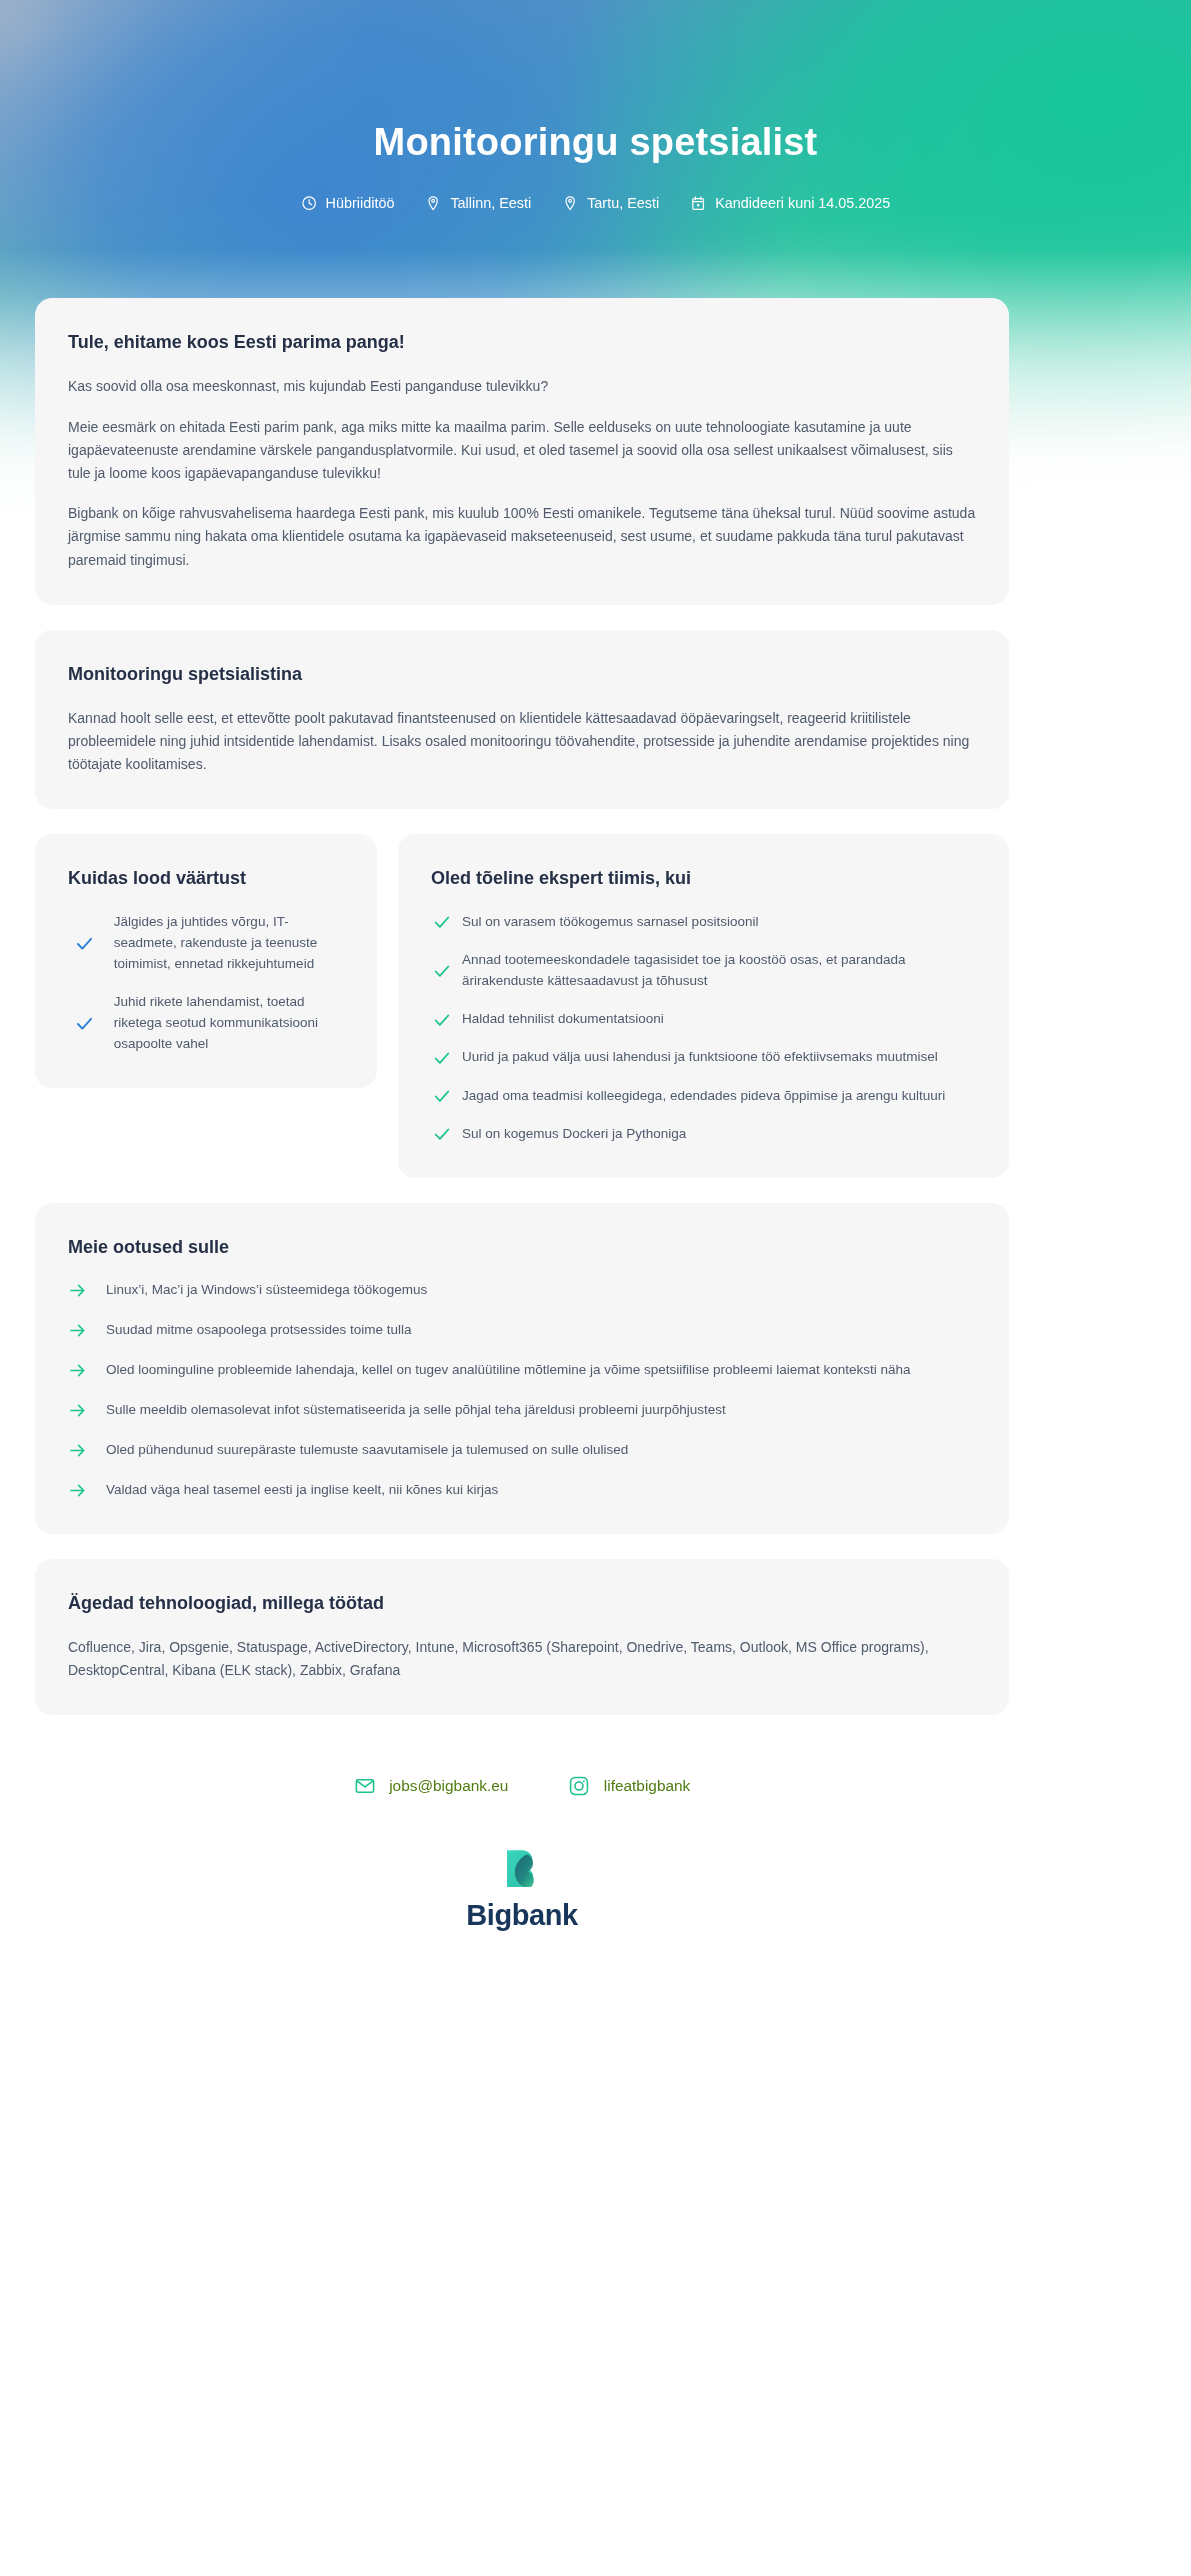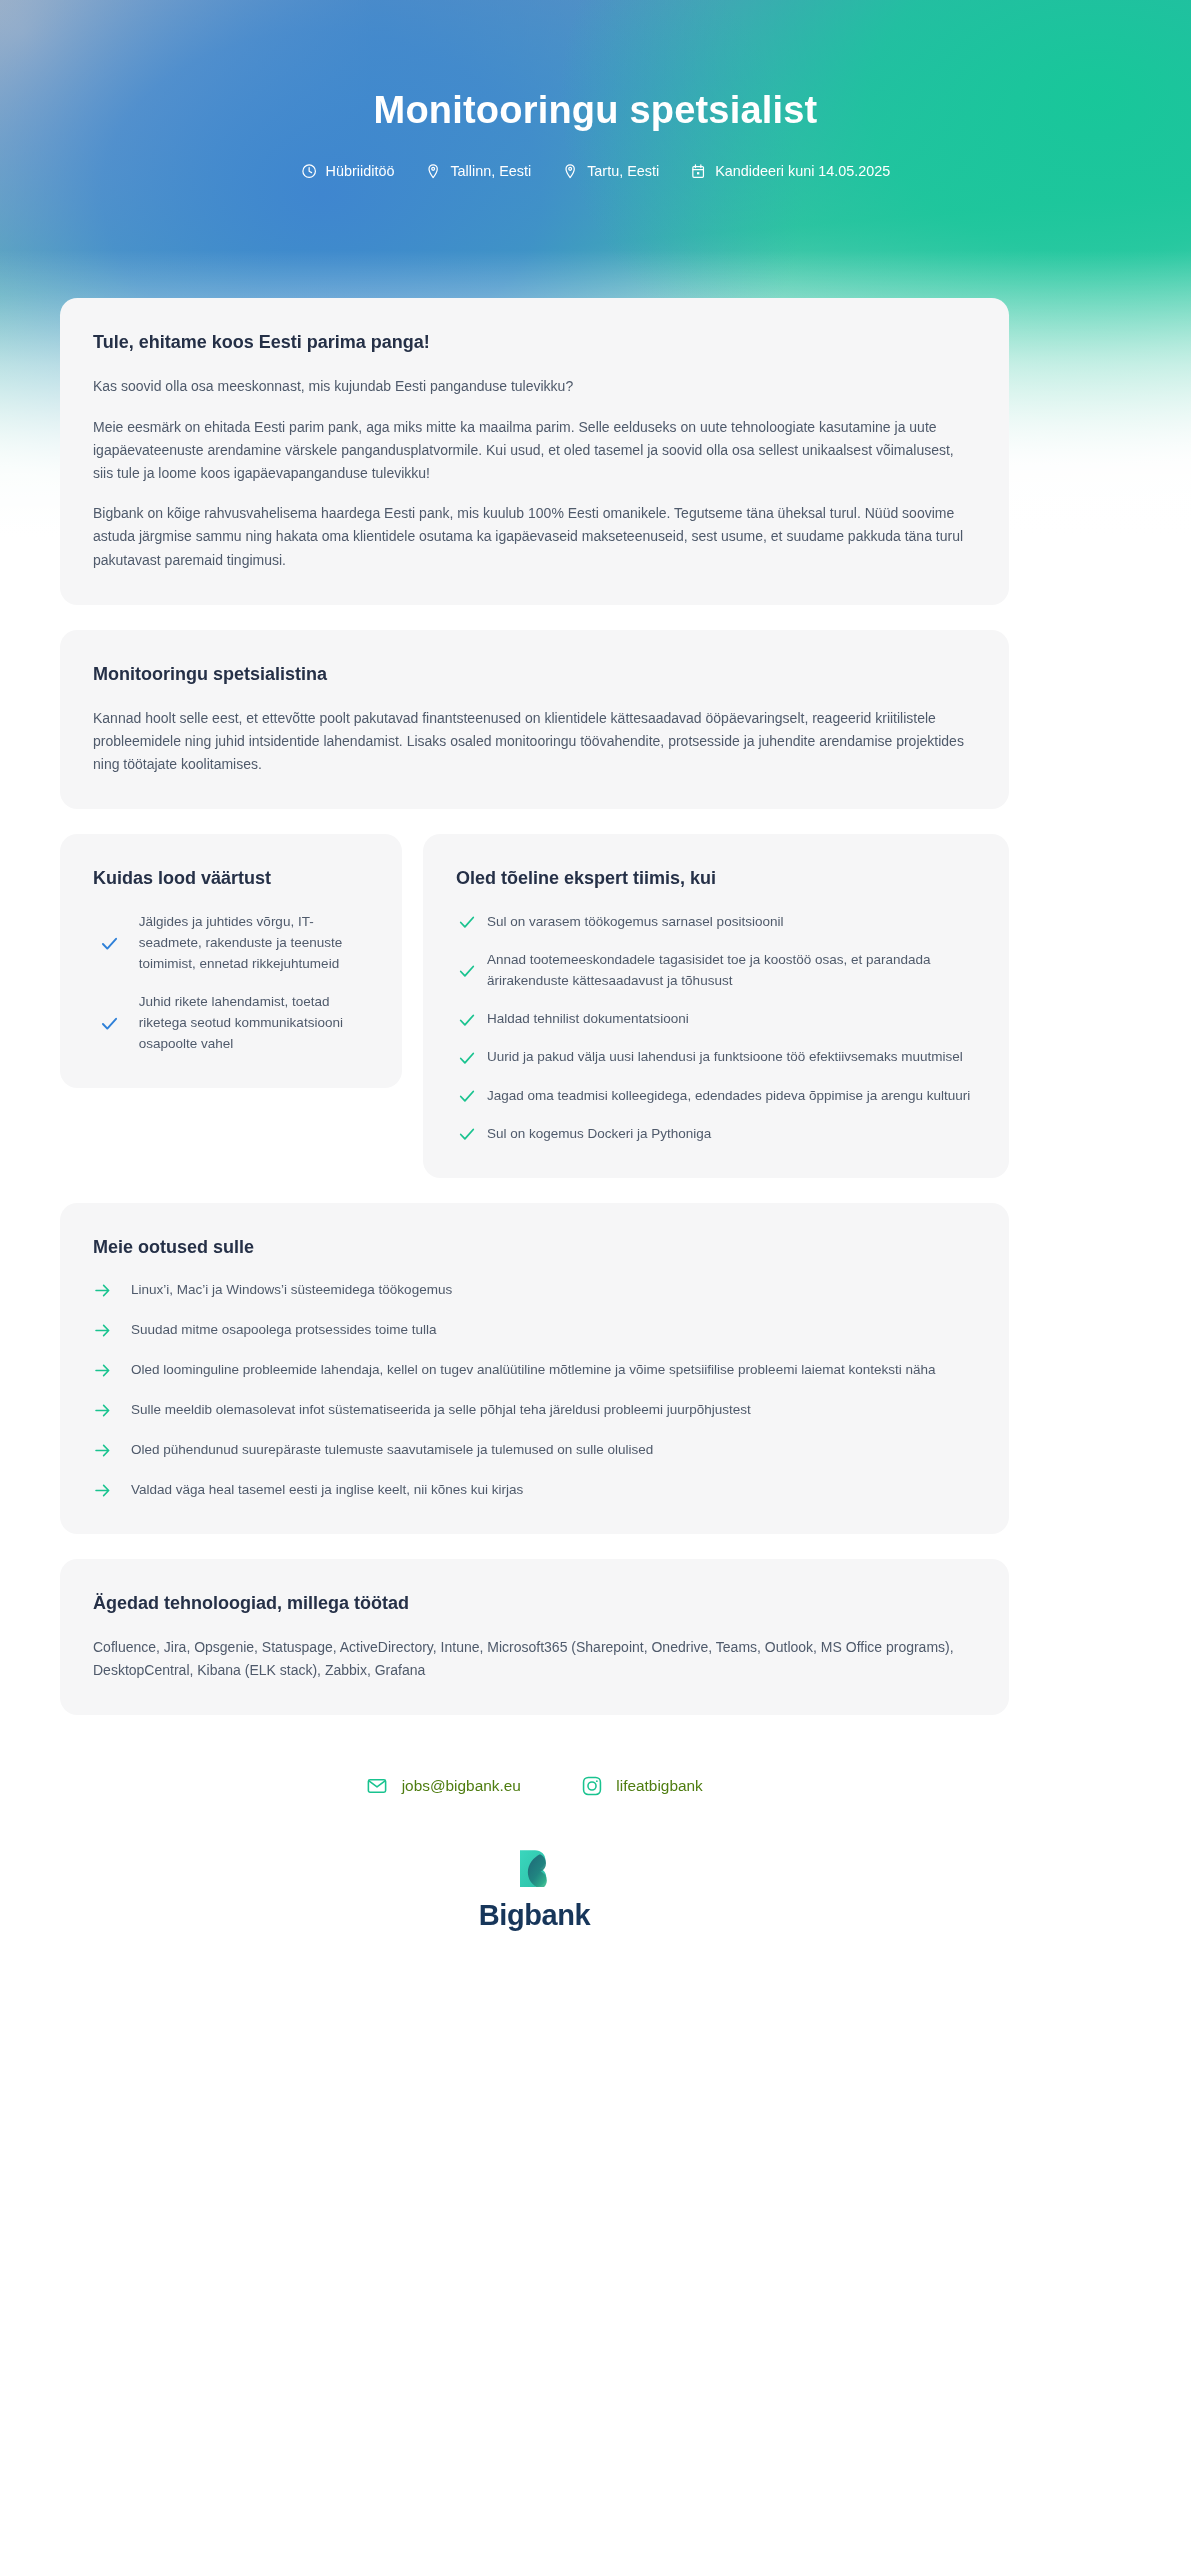--- a/index.html
+++ b/index.html
@@ -46,20 +46,21 @@
     padding-top: 88px;
     text-align: center;
   }
 
   .hero-title {
     color: #ffffff;
     font-size: 38px;
     font-weight: 700;
     letter-spacing: 0.2px;
     line-height: 1.2;
+    margin-top: 32px;
   }
 
   .hero-meta {
     margin-top: 29px;
     display: flex;
     justify-content: center;
     align-items: center;
     gap: 31px;
     flex-wrap: wrap;
   }
@@ -73,21 +74,21 @@
     white-space: nowrap;
   }
   .meta-item svg { display:block; }
 
   
   .content {
     position: relative;
     z-index: 3;
     width: 1069px;
     margin-top: -240px;
-    padding: 0 60px 0 60px;
+    padding: 0 60px 0 35px;
   }
 
   .card {
     background: #f6f6f7;
     border-radius: 17.3px;
     padding: 33px 33px 33px 33px;
     margin-bottom: 25px;
   }
 
   .card h2 {

